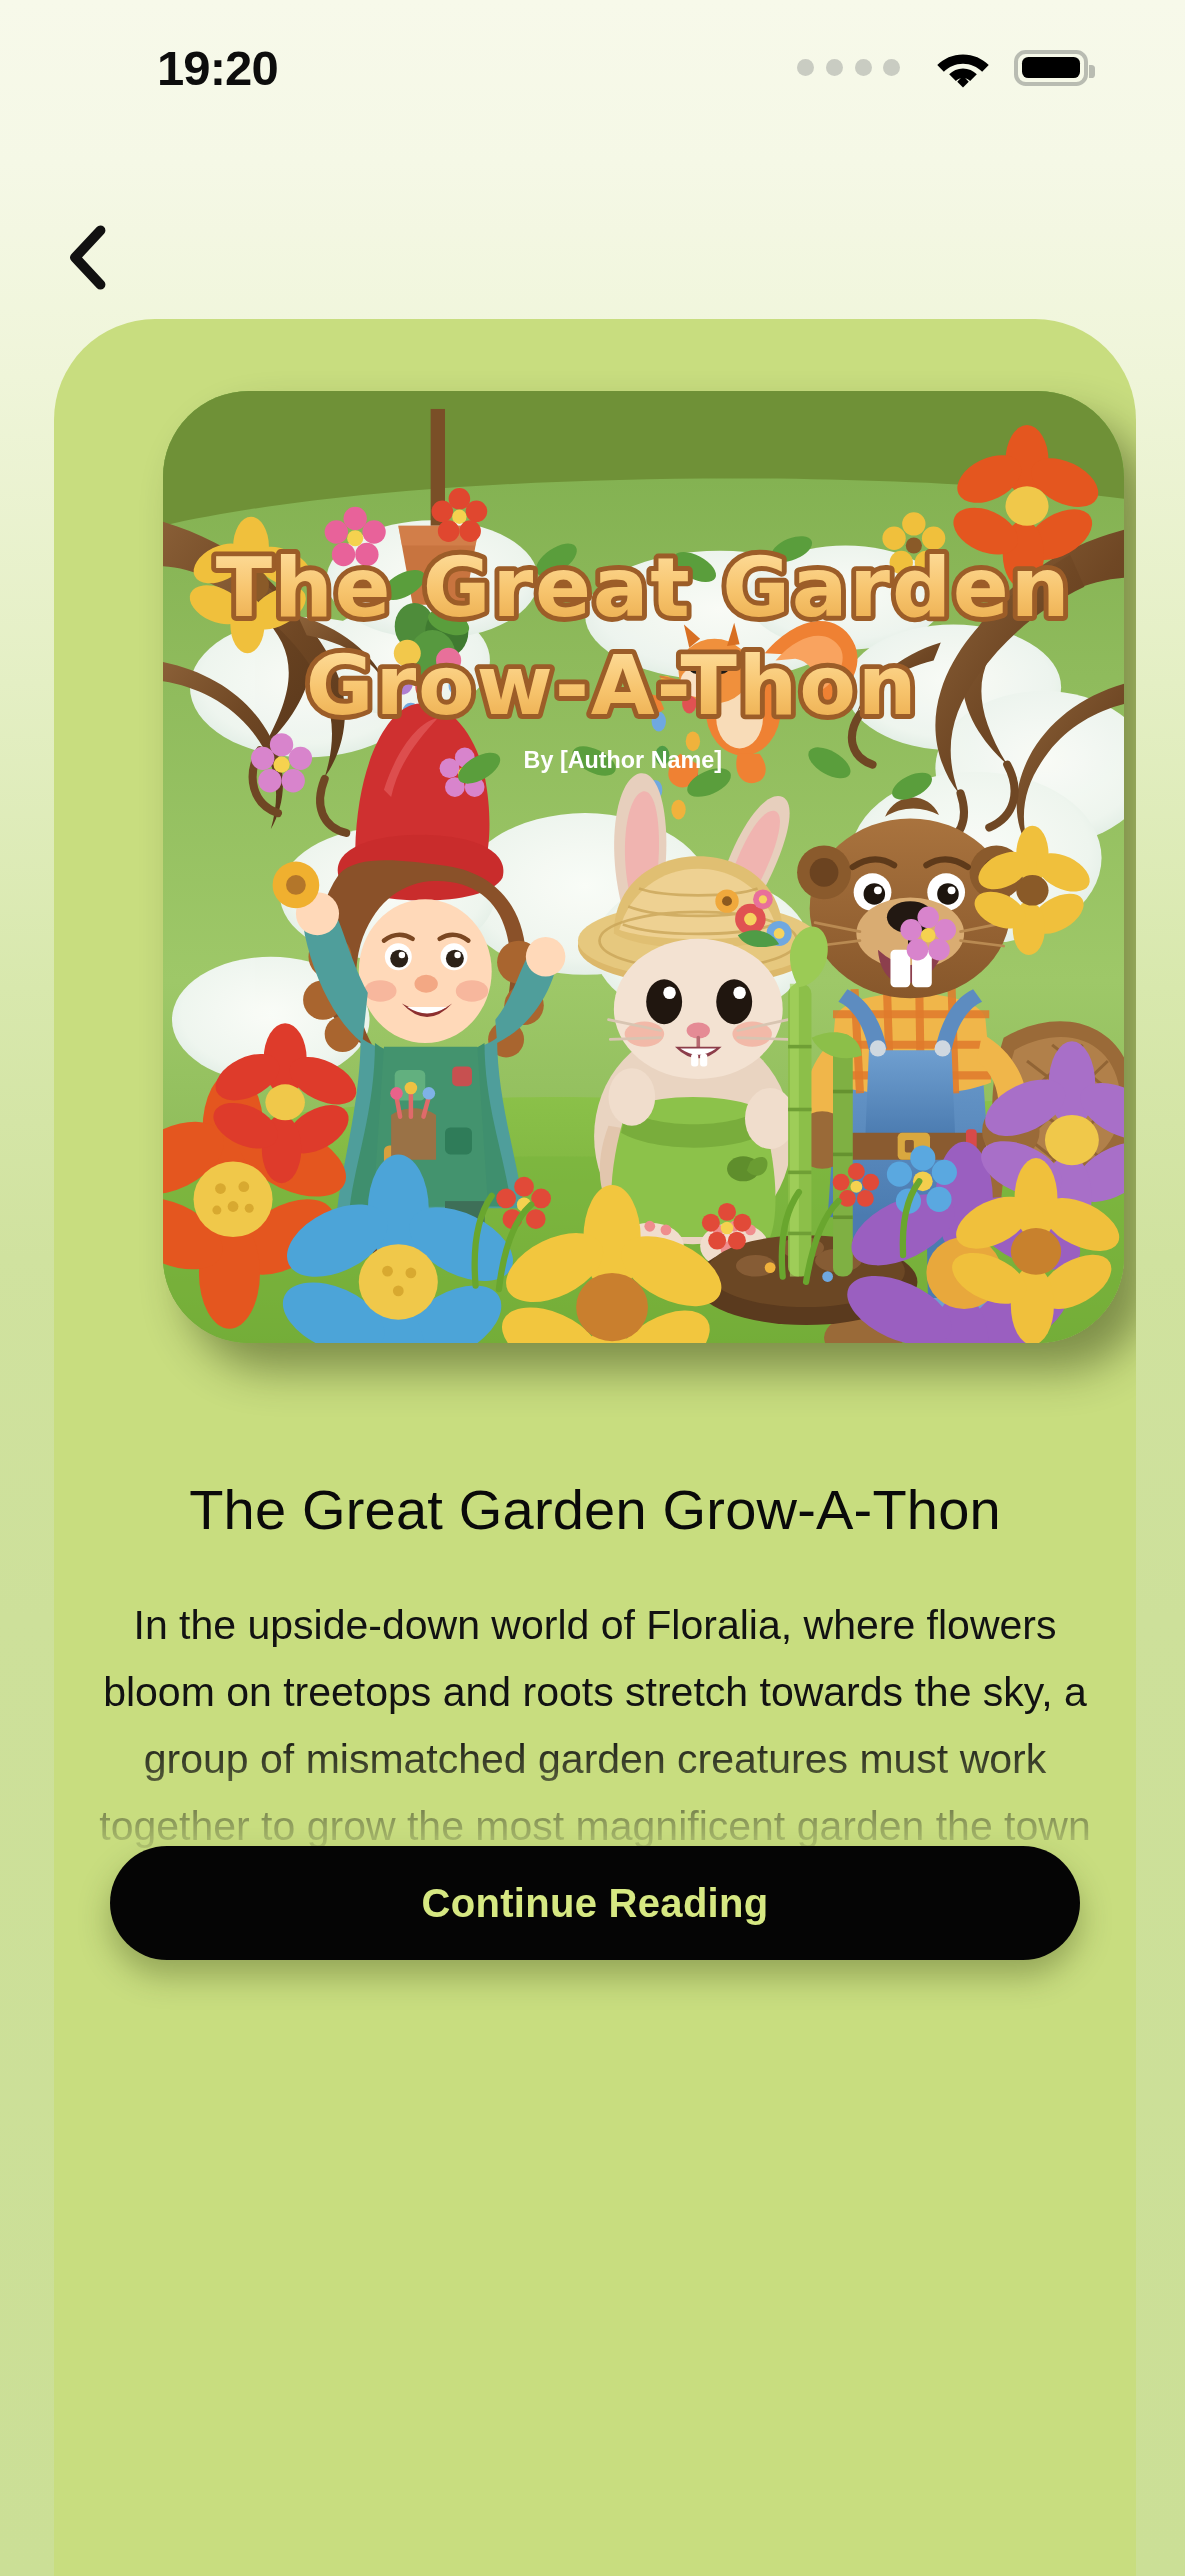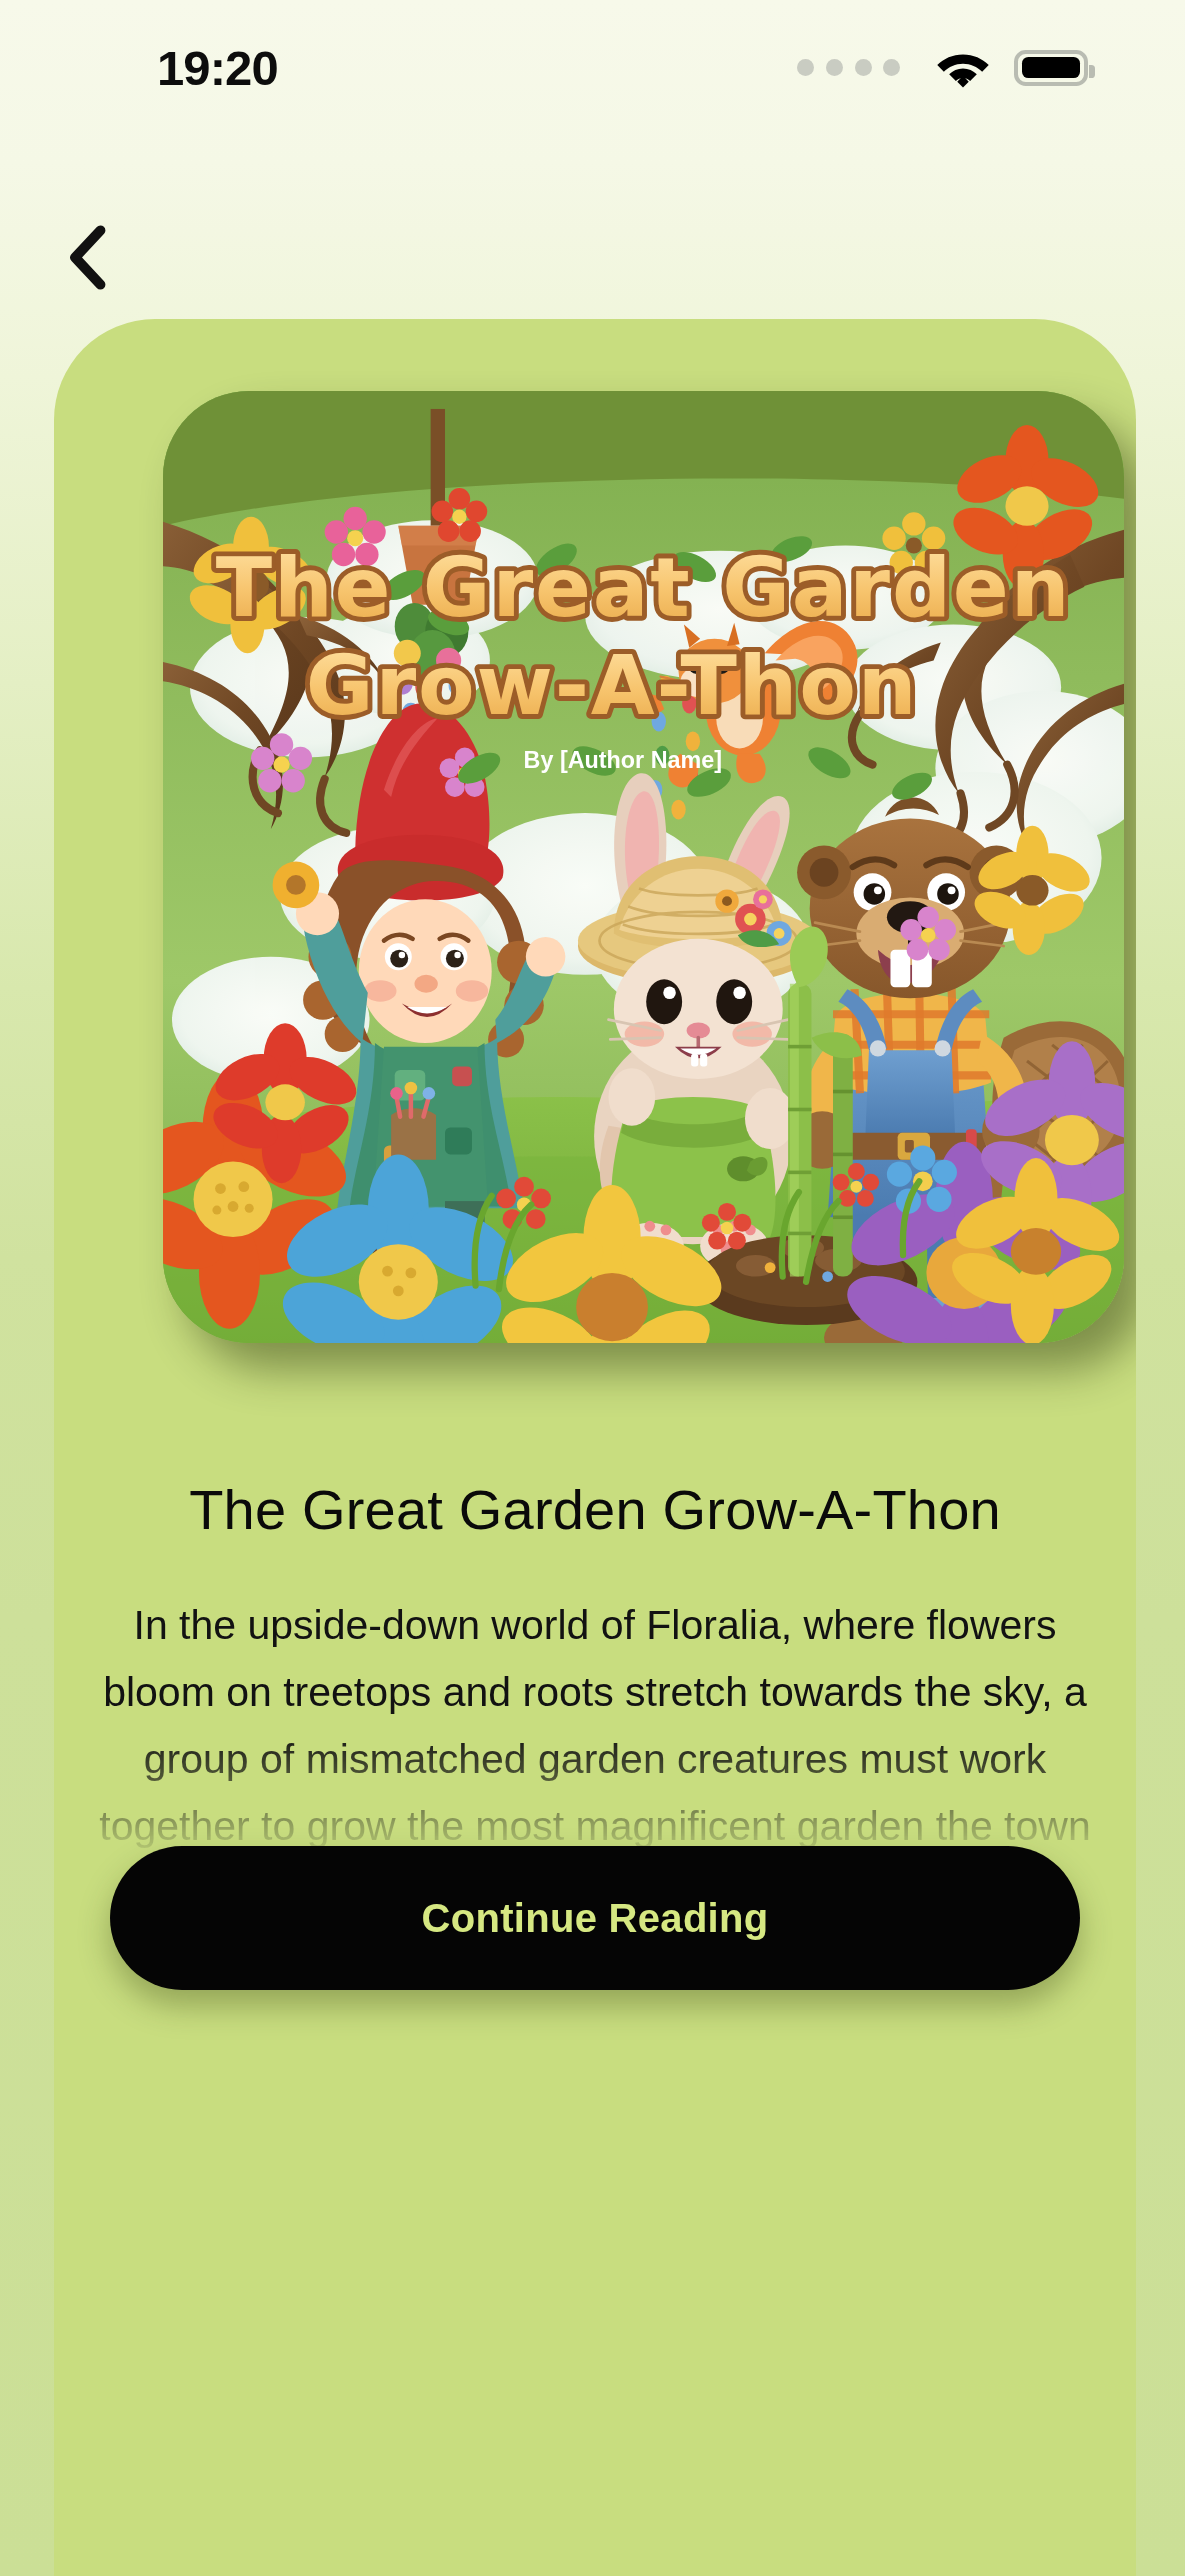--- a/index.html
+++ b/index.html
@@ -99,21 +99,21 @@
             mask-image:linear-gradient(180deg,#000 0,#000 52%,rgba(0,0,0,.45) 80%,rgba(0,0,0,0) 100%);
   }
   .desc {
     font-size:41px; line-height:1.63; color:#121212;
     text-align:center; padding:0 14.4px;
   }
 
   
   .cta {
     position:absolute; left:56px; top:1527px;
-    width:970px; height:144px;
+    width:970px; height:114px;
     background:#050505; border:0; border-radius:77px;
     color:#d6e882; font-size:40px; font-weight:700;
     letter-spacing:0.3px; cursor:pointer;
     box-shadow:0 16px 30.5px rgba(50,62,16,.34);
     display:flex; align-items:center; justify-content:center;
     font-family:"Liberation Sans", sans-serif;
   }
 </style>
 </head>
 <body>

